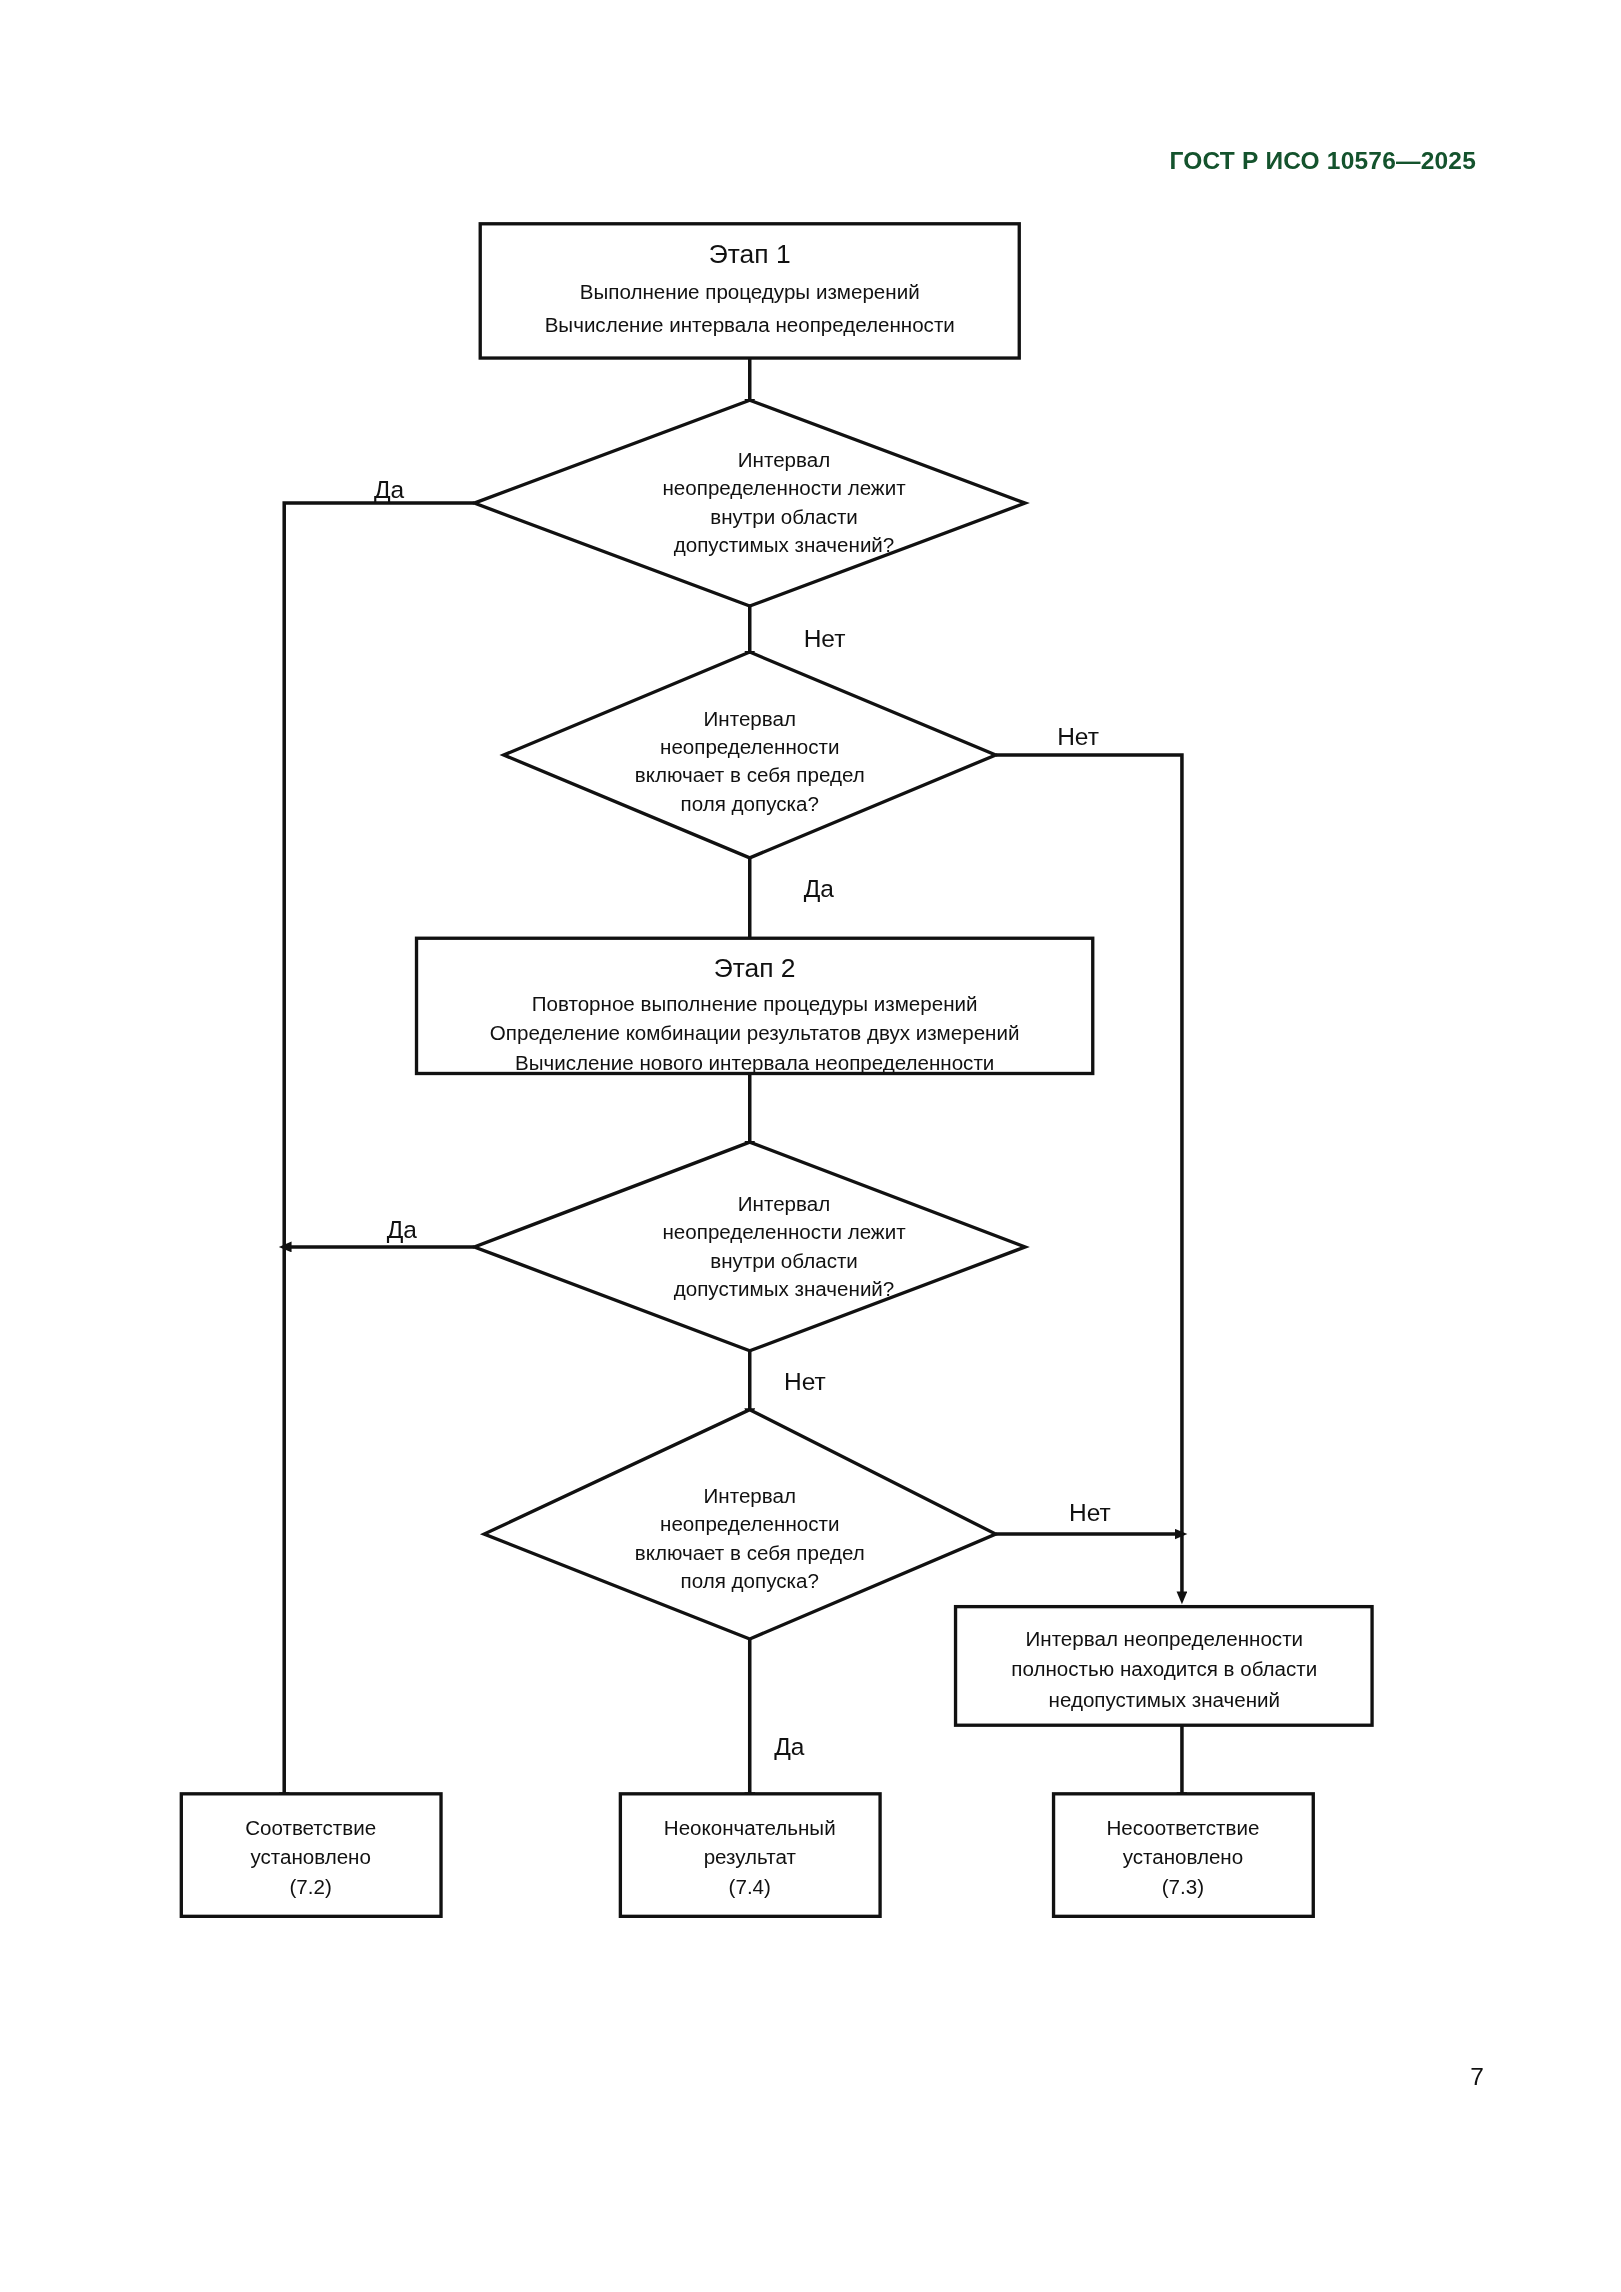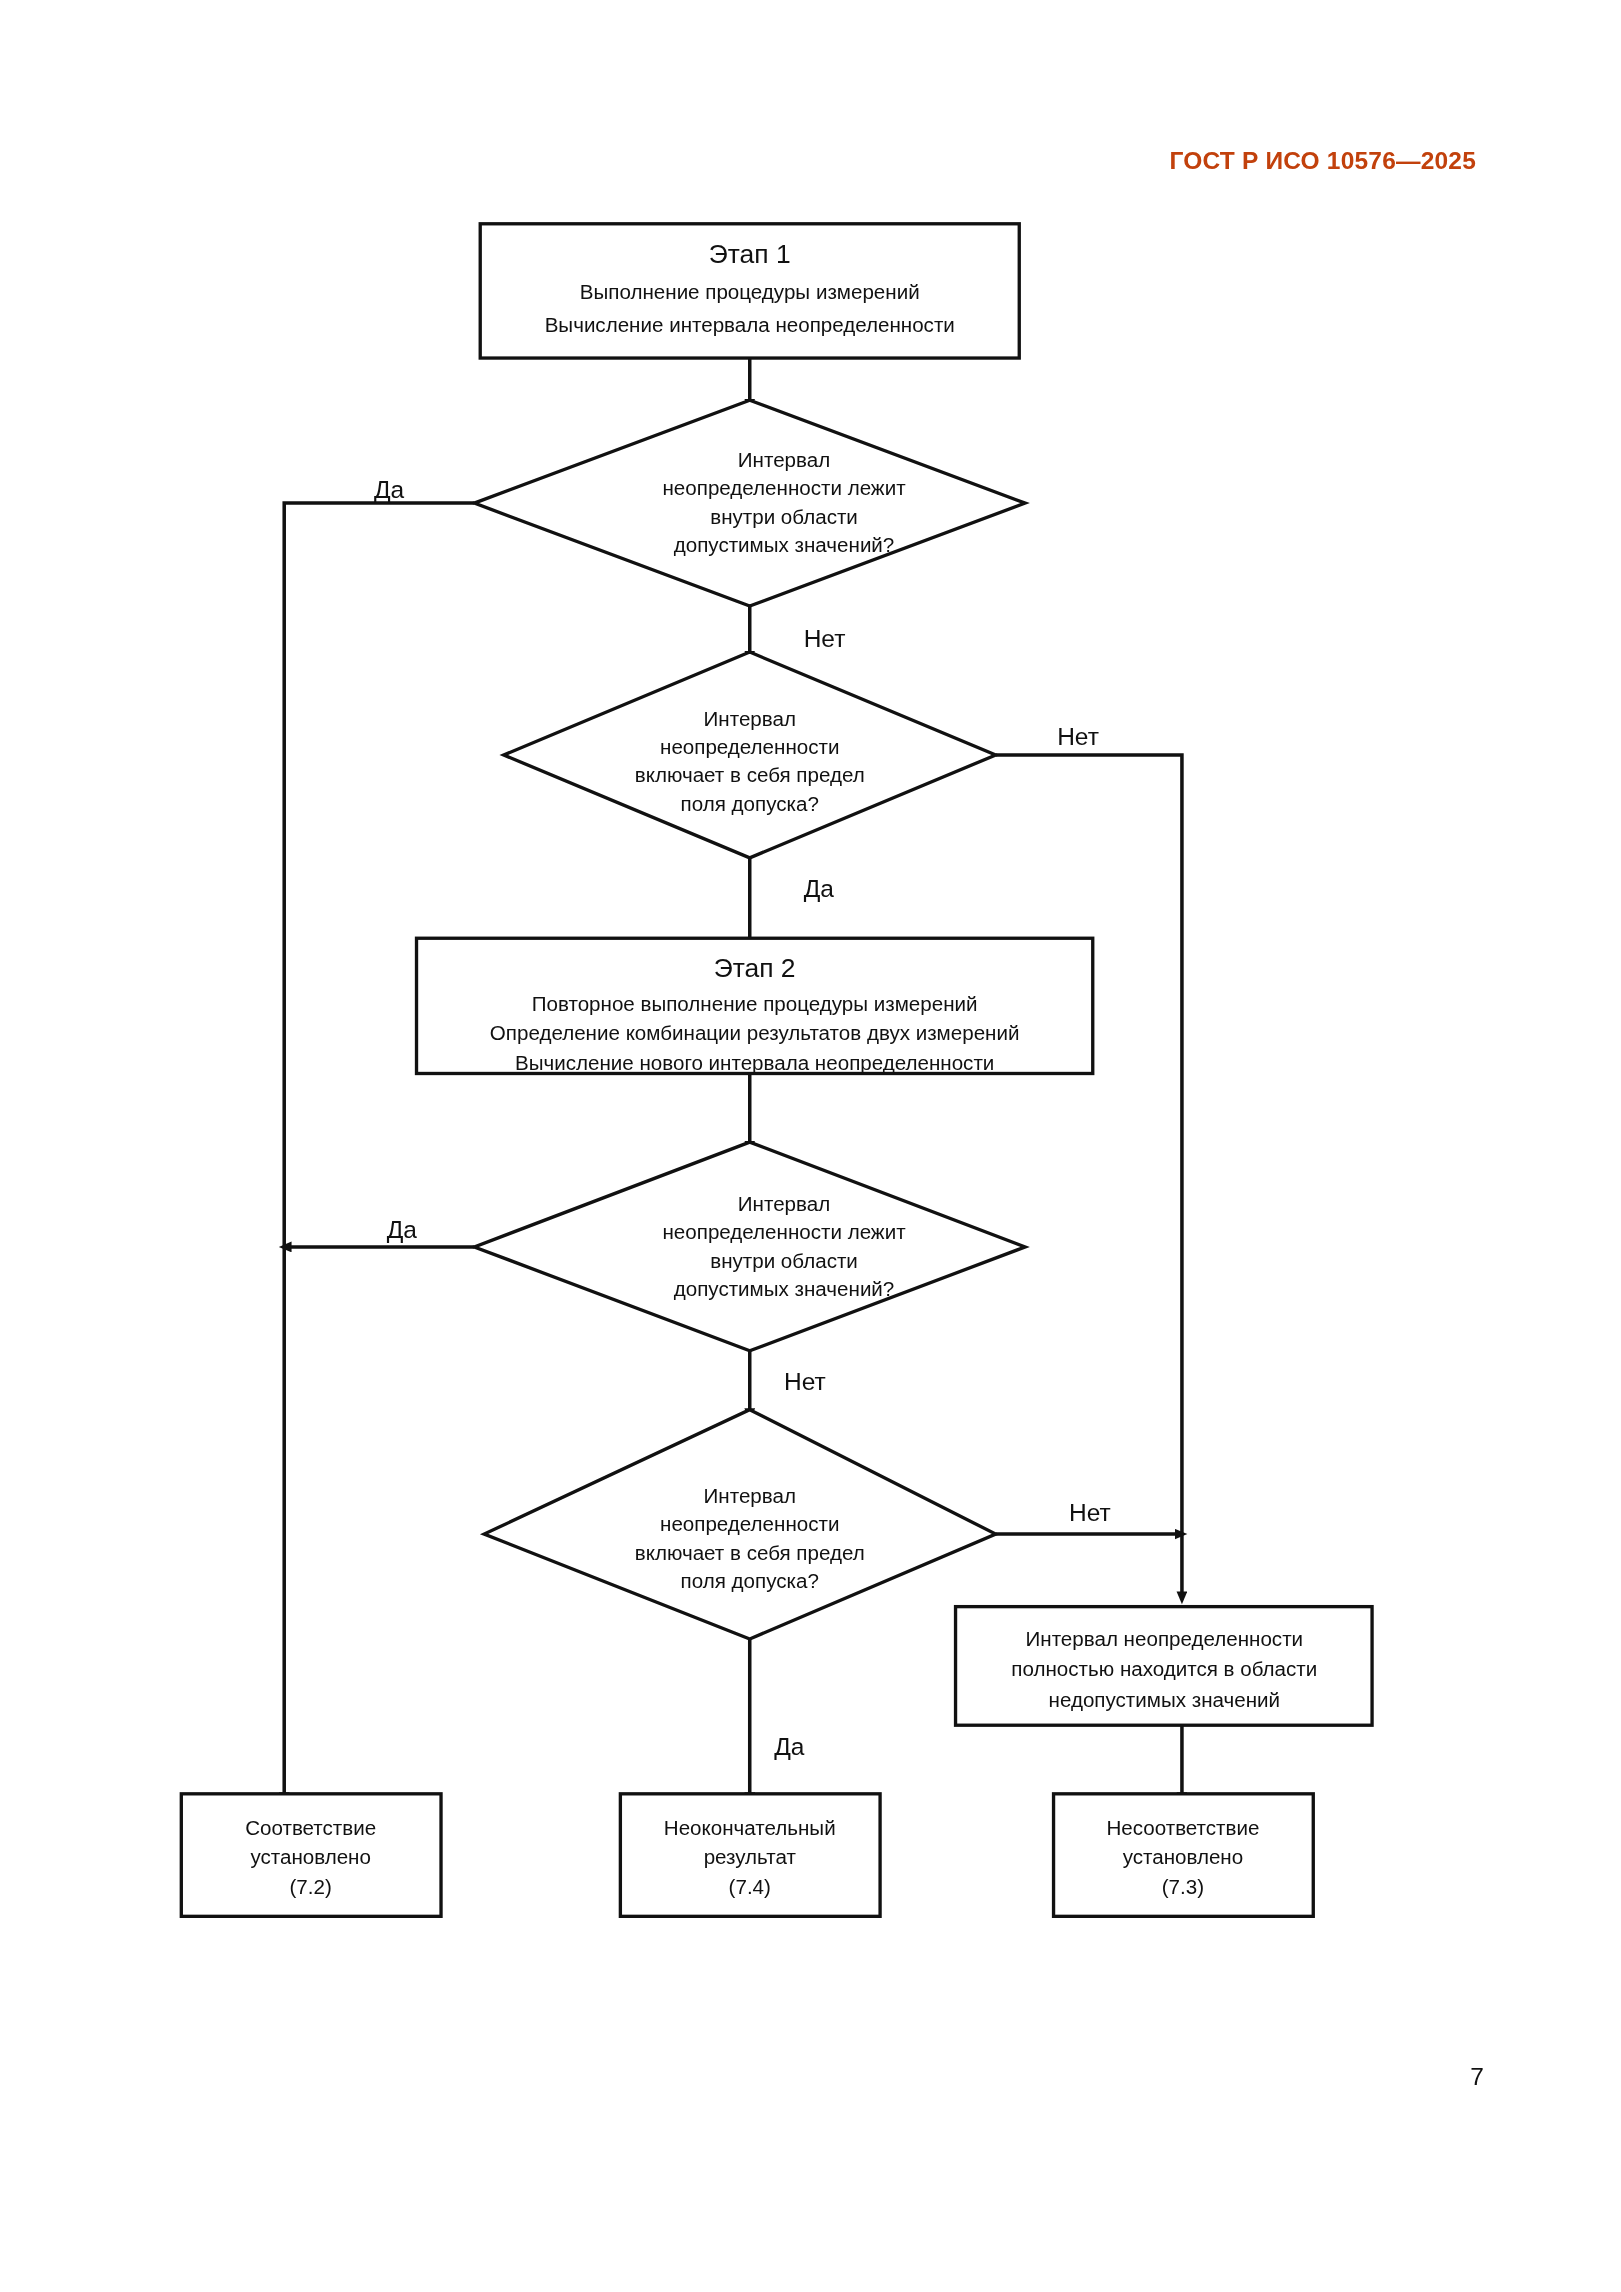--- a/index.html
+++ b/index.html
@@ -19,21 +19,21 @@
     position: absolute;
     inset: 0;
   }
   .doc-header {
     position: absolute;
     top: 147px;
     right: 145px;
     font-size: 24.5px;
     font-weight: bold;
     letter-spacing: 0.2px;
-    color: #c2410c;
+    color: #14532d;
     white-space: nowrap;
   }
   .page-number {
     position: absolute;
     top: 2063px;
     right: 137px;
     font-size: 24.5px;
     color: #111;
   }
   .figure-caption {

